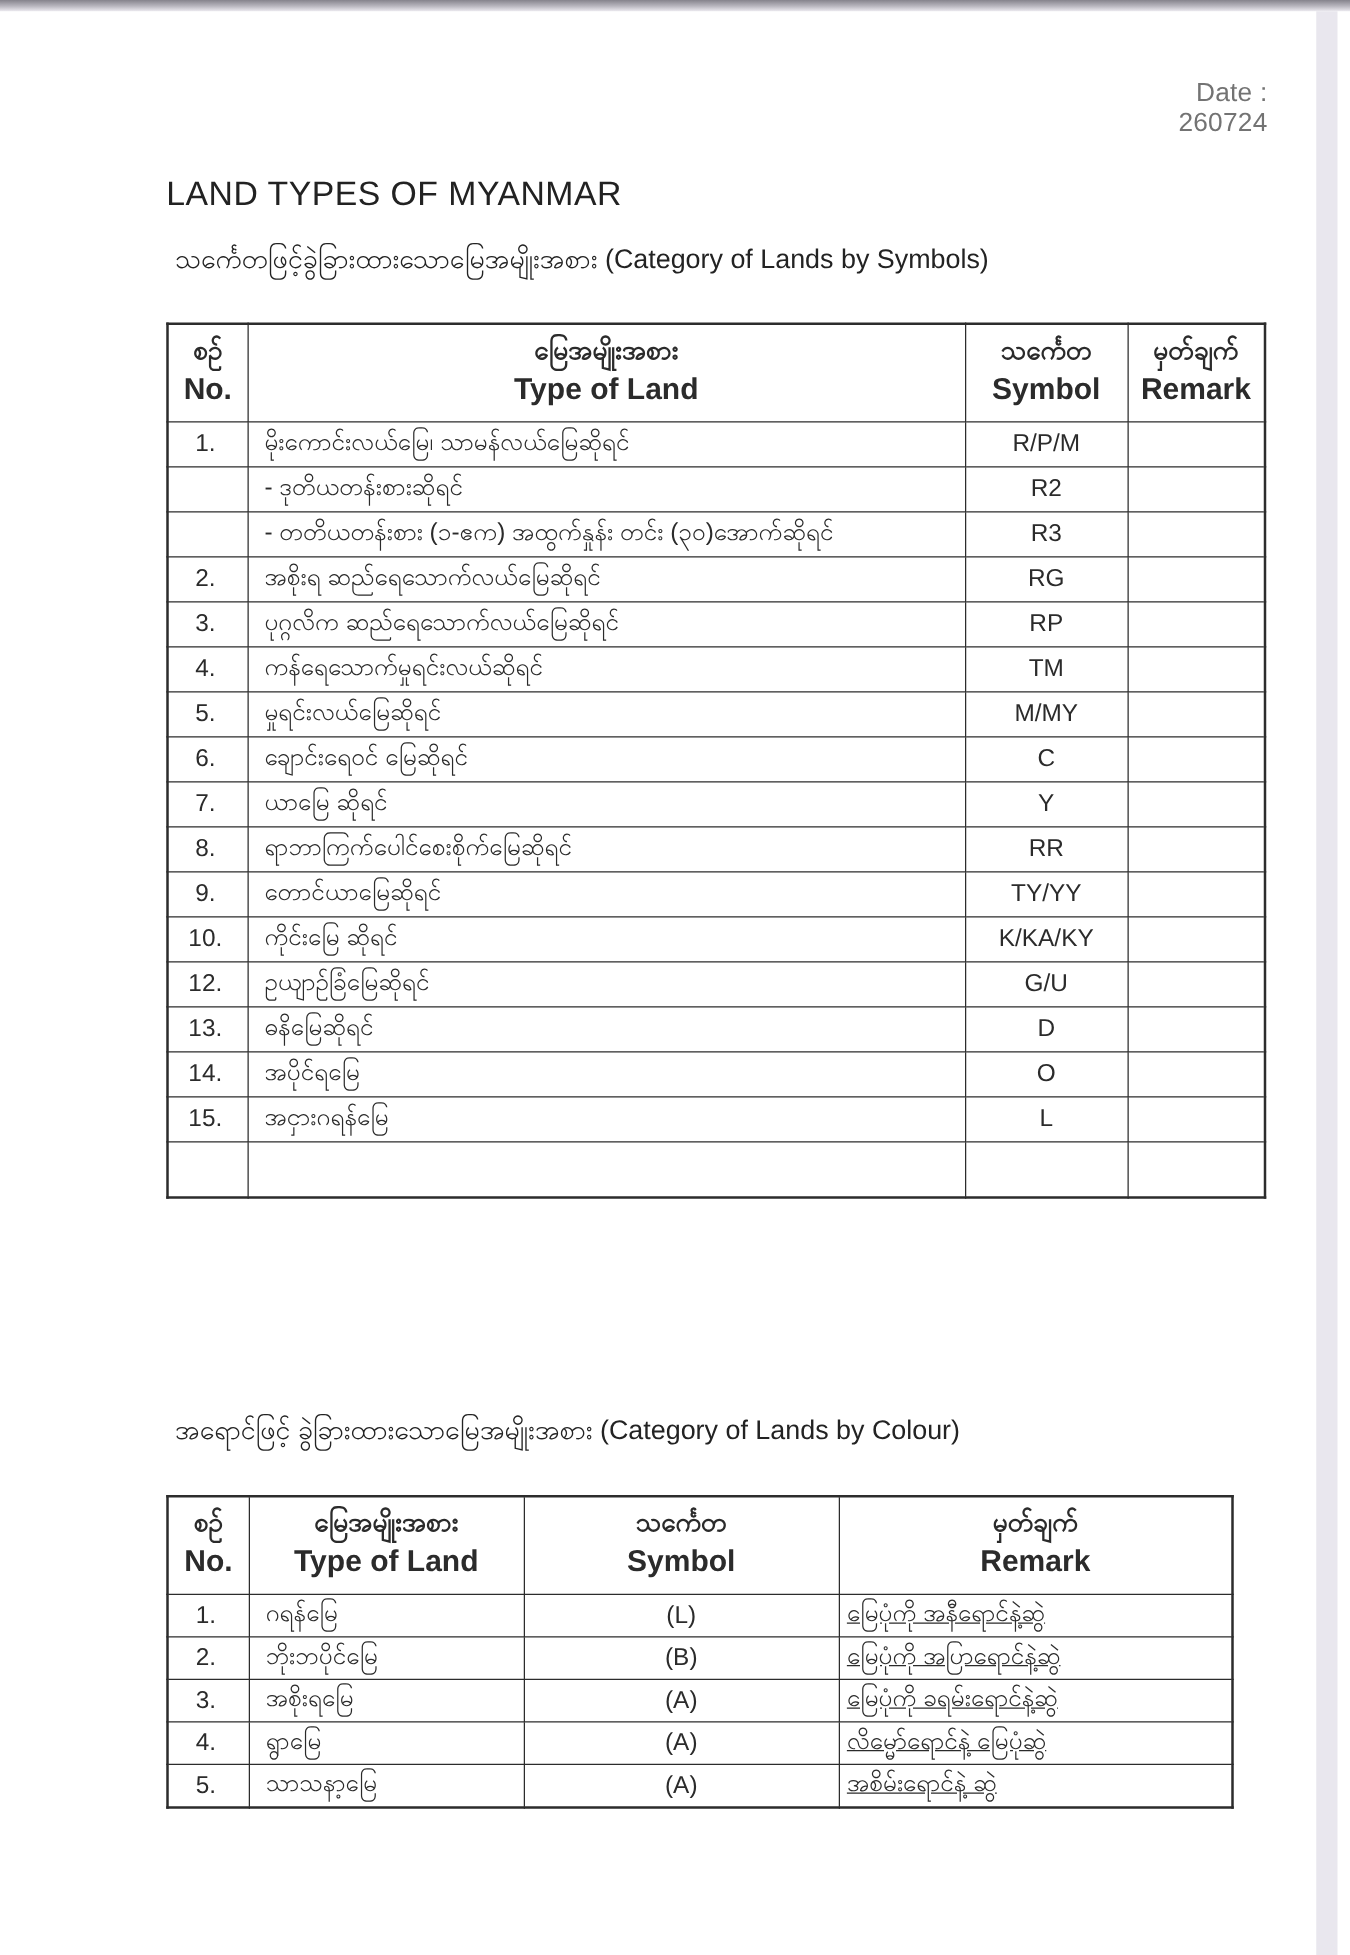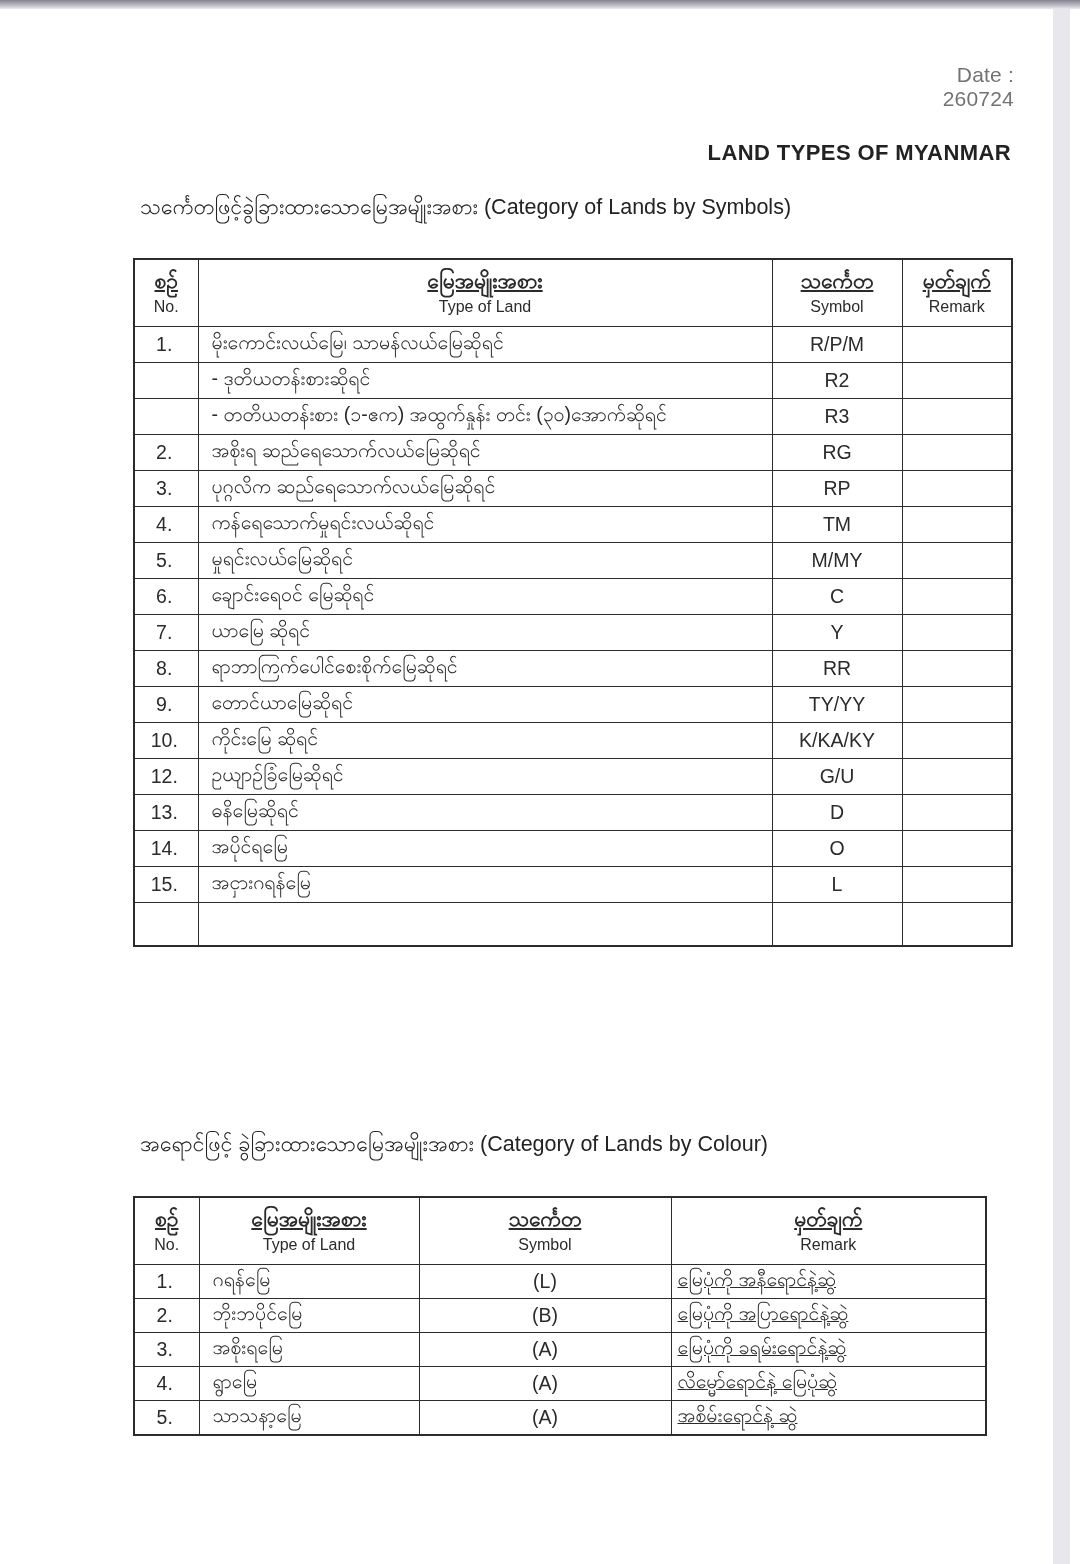--- a/index.html
+++ b/index.html
@@ -19,21 +19,21 @@
     position:absolute;top:9px;right:10px;width:17px;height:1555px;
     background:#e9e7ee;
   }
   .date{
     position:absolute;top:63px;left:888px;width:126px;
     font-size:21px;color:#737373;text-align:right;
     letter-spacing:0.2px;
   }
   .title{
     position:absolute;top:140px;left:133px;width:878px;
-    text-align:right;font-size:22px;font-weight:bold;color:#222;
+    text-align:left;font-size:27px;font-weight:normal;color:#222;
     letter-spacing:0.4px;
   }
   .section-heading{
     position:absolute;left:140px;
     font-size:21.5px;font-weight:normal;color:#232323;
   }
   #heading-symbols{top:193px;width:880px;}
   #heading-colours{top:1130px;width:880px;}
 
   table.doc-table{
@@ -42,22 +42,22 @@
     background:#fff;
   }
   table.doc-table, table.doc-table th, table.doc-table td{
     border:1.6px solid #2c2c2c;
   }
   table.doc-table{border-width:2px;}
   #table-symbols{left:133px;top:258px;width:878px;}
   #table-colours{left:133px;top:1196px;width:852px;}
 
   th{padding:7px 4px;vertical-align:middle;}
-  .hdr-my{font-size:21px;font-weight:bold;line-height:1.35;text-decoration:underline;}
-  .hdr-en{font-size:16px;font-weight:normal;line-height:1.45;}
+  .hdr-my{font-size:21px;font-weight:bold;line-height:1.35;}
+  .hdr-en{font-size:24px;font-weight:bold;line-height:1.45;}
 
   td{
     vertical-align:middle;
     font-size:19.5px;
     padding:2px 6px;
     box-sizing:border-box;
     overflow:hidden;white-space:nowrap;
   }
   #table-symbols td{height:36px;}
   #table-symbols tbody tr:last-child td{height:44px;}

